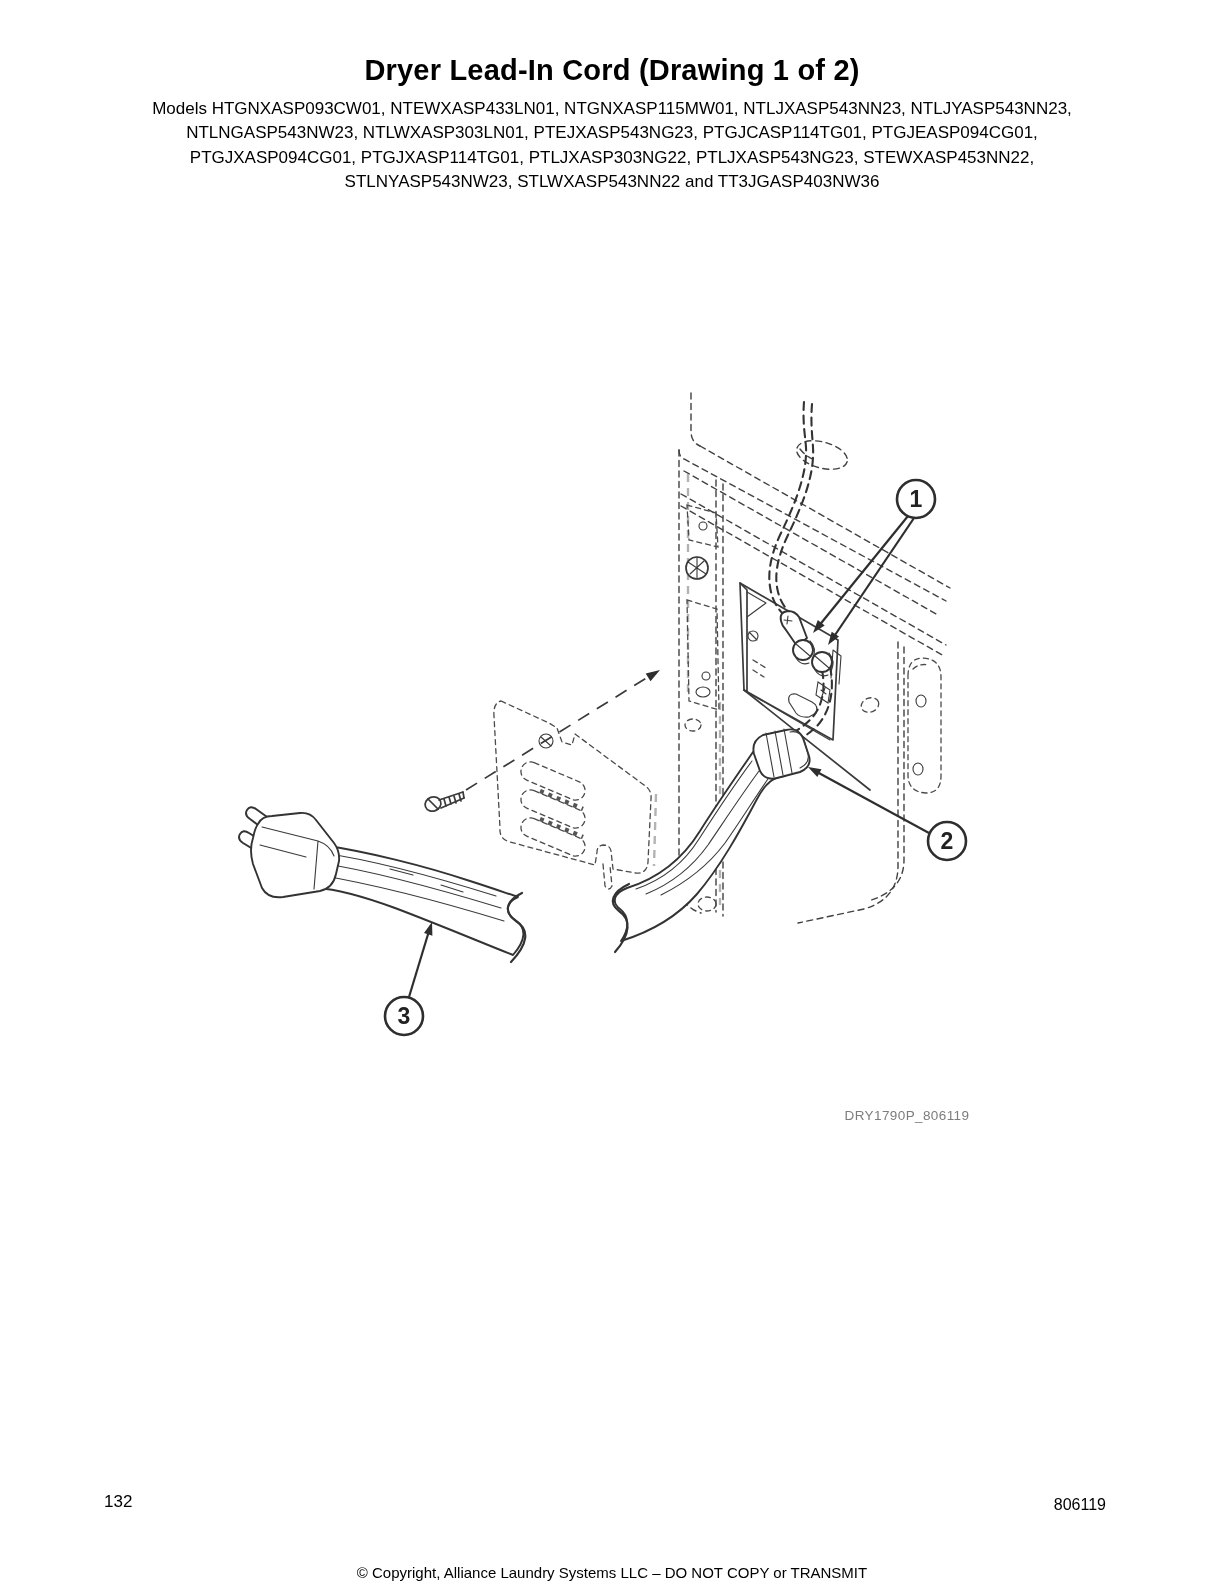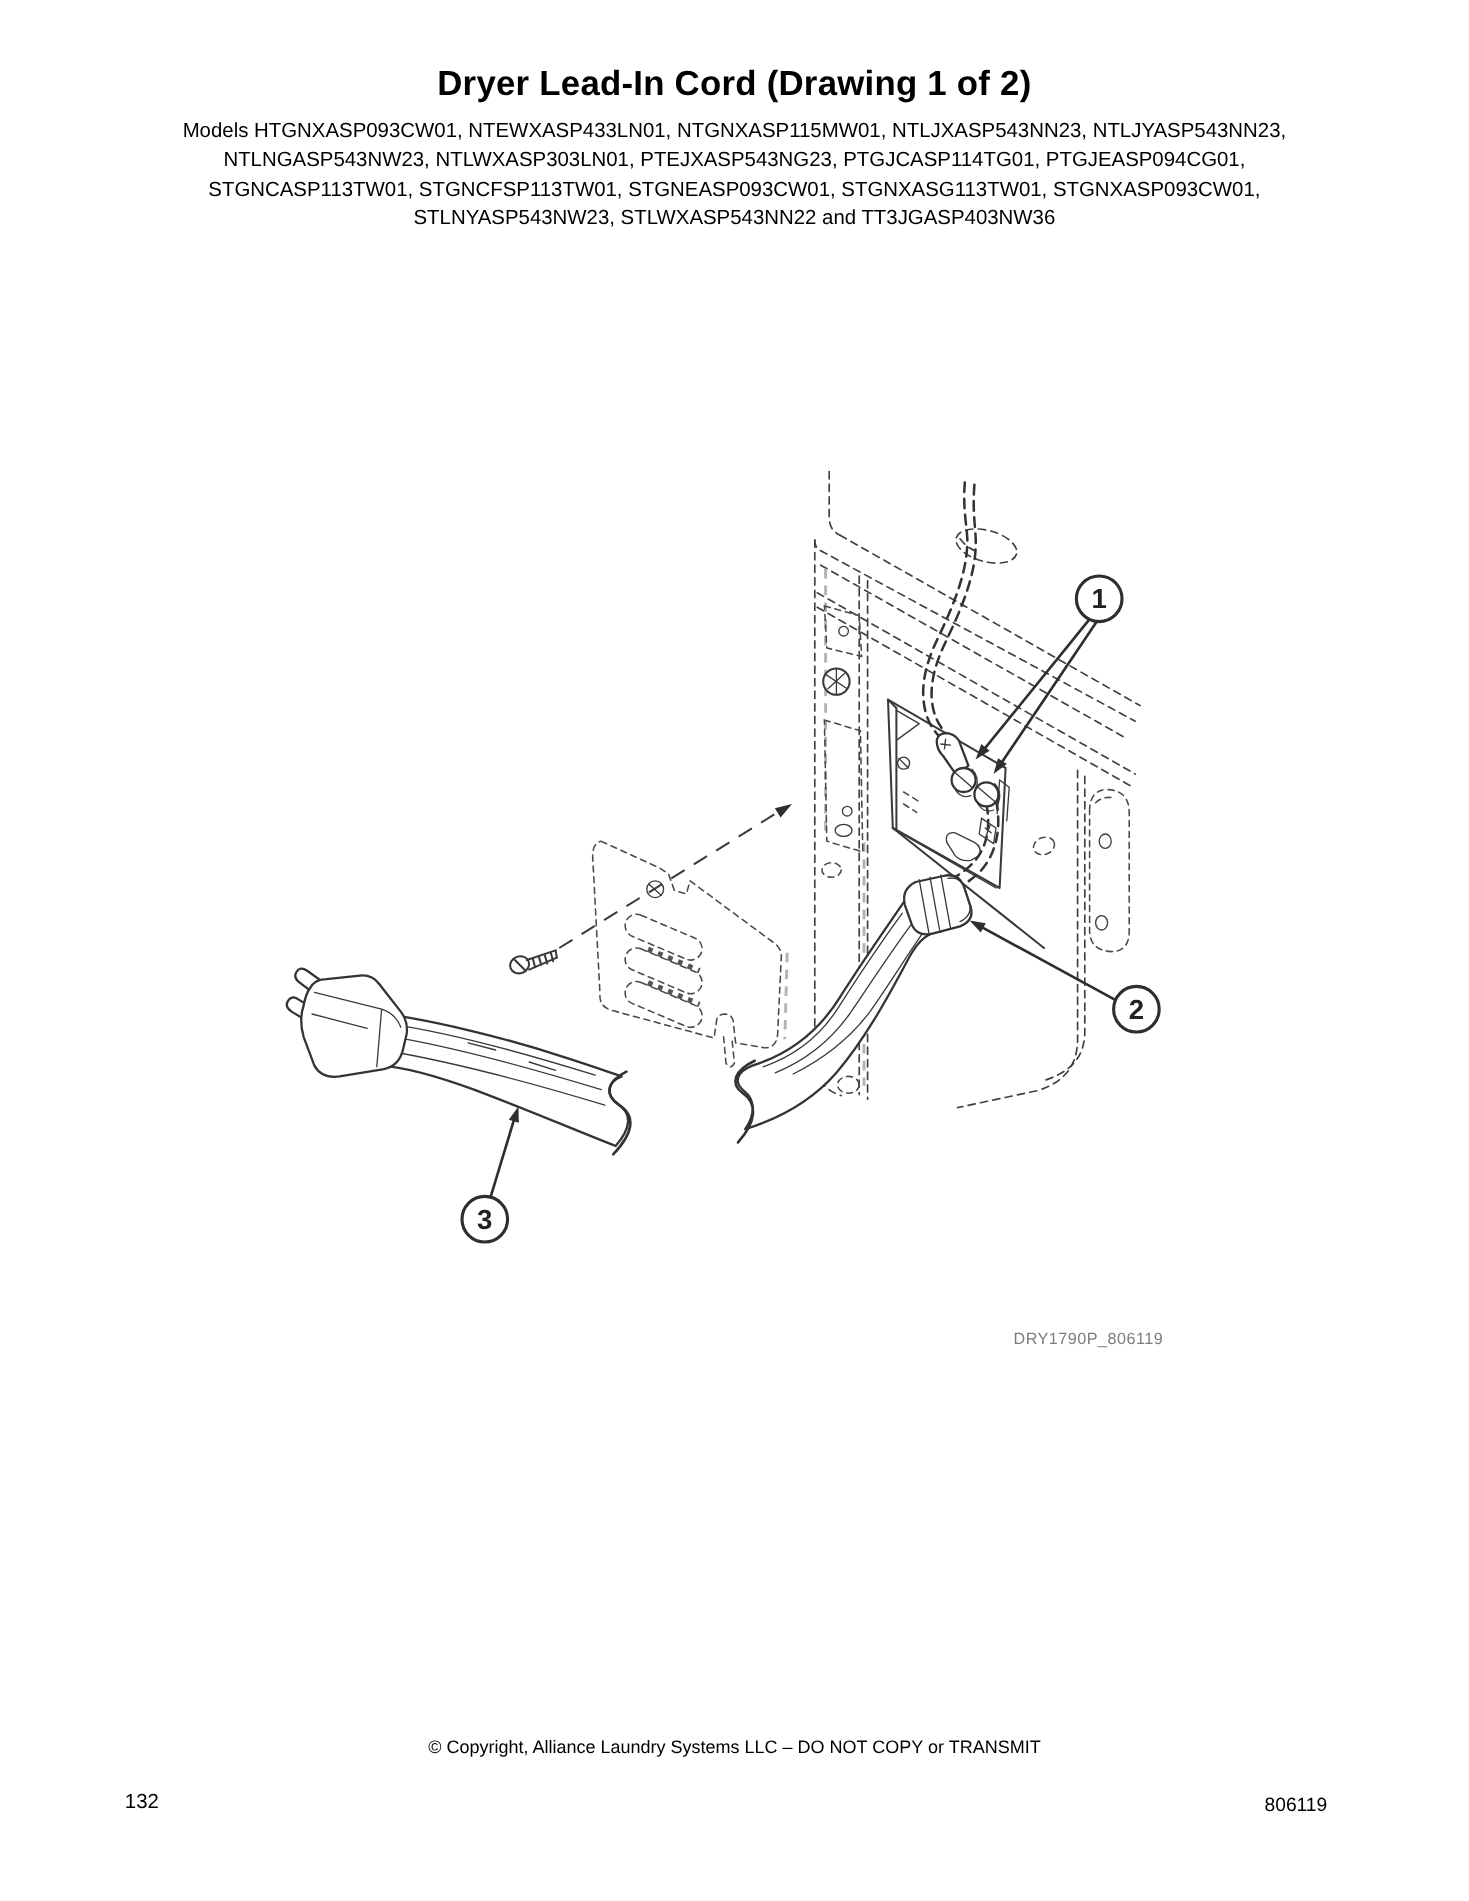--- a/index.html
+++ b/index.html
@@ -4,21 +4,21 @@
 <style>
   html,body{margin:0;padding:0;background:#ffffff;width:1224px;height:1584px;overflow:hidden;}
   body{font-family:"Liberation Sans","DejaVu Sans",sans-serif;color:#000;}
   .page{position:relative;width:1224px;height:1584px;background:#fff;}
   .header{position:absolute;top:54px;left:0;width:1224px;text-align:center;}
   .title{font-size:29px;font-weight:bold;margin:0 0 10px 0;letter-spacing:0.2px;}
   .models{font-size:17px;line-height:24.4px;font-weight:400;}
   .models div{white-space:nowrap;}
   .diagram-svg{position:absolute;left:0;top:0;width:1224px;height:1584px;}
   .footer-left{position:absolute;left:104px;top:1492px;font-size:17px;}
-  .footer-center{position:absolute;left:0;top:1448px;width:1224px;text-align:center;font-size:15px;}
+  .footer-center{position:absolute;left:0;top:1564px;width:1224px;text-align:center;font-size:15px;}
   .footer-right{position:absolute;right:118px;top:1496px;font-size:16px;}
   
   .pl{stroke:#414141;stroke-width:1.4;fill:none;stroke-dasharray:6 4.5;stroke-linecap:round;}
   .pl2{stroke:#4a4a4a;stroke-width:1.3;fill:none;stroke-dasharray:5 4;stroke-linecap:round;}
   .gray{stroke:#b3b3b3;stroke-width:2.4;fill:none;stroke-dasharray:8 6;}
   .sol{stroke:#3a3a3a;stroke-width:1.7;fill:none;stroke-linejoin:round;stroke-linecap:round;}
   .solw{stroke:#333;stroke-width:1.9;fill:#fff;stroke-linejoin:round;}
   .thin{stroke:#3a3a3a;stroke-width:1.1;fill:none;stroke-linecap:round;}
   .wire{stroke:#333;stroke-width:2.1;fill:none;stroke-dasharray:8 5.5;stroke-linecap:round;}
   .lead{stroke:#2e2e2e;stroke-width:2.2;fill:none;}
@@ -30,21 +30,21 @@
 </head>
 <body>
 
 <div class="page">
 
   <div class="header">
     <h1 class="title">Dryer Lead-In Cord (Drawing 1 of 2)</h1>
     <div class="models">
       <div>Models HTGNXASP093CW01, NTEWXASP433LN01, NTGNXASP115MW01, NTLJXASP543NN23, NTLJYASP543NN23,</div>
       <div>NTLNGASP543NW23, NTLWXASP303LN01, PTEJXASP543NG23, PTGJCASP114TG01, PTGJEASP094CG01,</div>
-      <div>STGNCASP113TW01, STGNCFSP113TW01, STGNEASP093CW01, STGNXASG113TW01, STGNXASP093CW01,</div>
+      <div>PTGJXASP094CG01, PTGJXASP114TG01, PTLJXASP303NG22, PTLJXASP543NG23, STEWXASP453NN22,</div>
       <div>STLNYASP543NW23, STLWXASP543NN22 and TT3JGASP403NW36</div>
     </div>
   </div>
 
   <svg class="diagram-svg" viewBox="0 0 1224 1584">
 
     <g>
 
       <path class="pl" d="M691,393 L691,431 Q691,442 700,446"></path>
 

